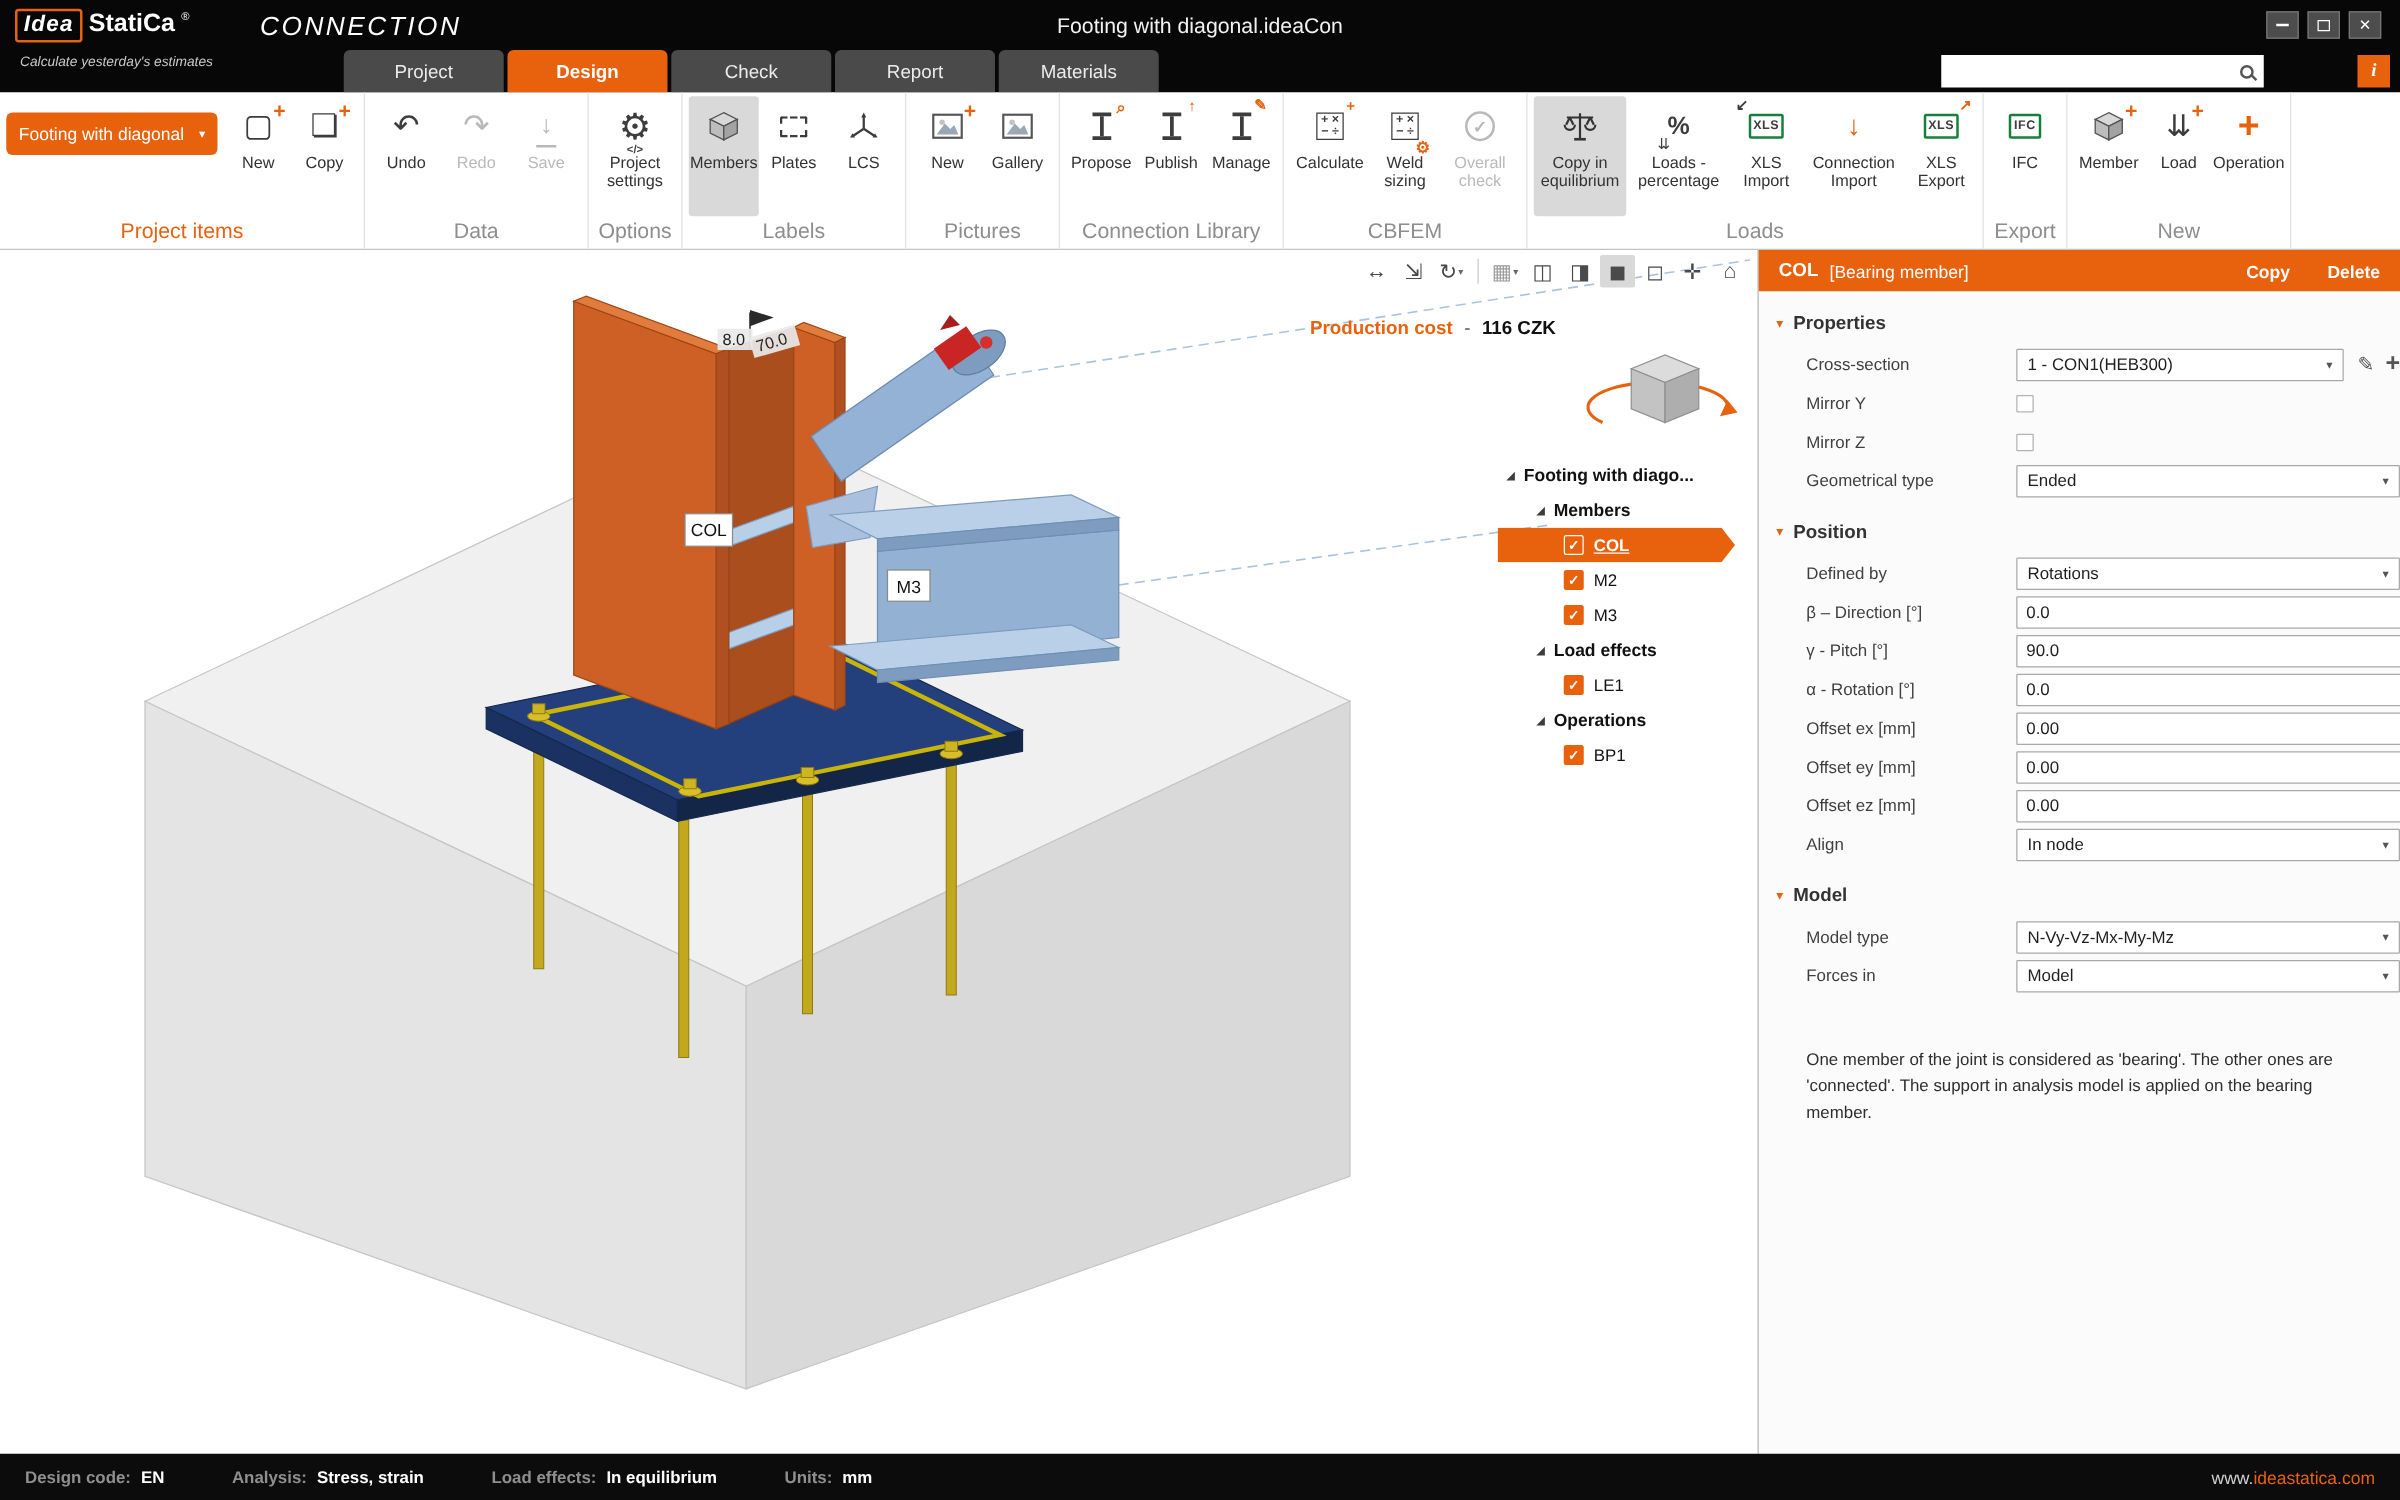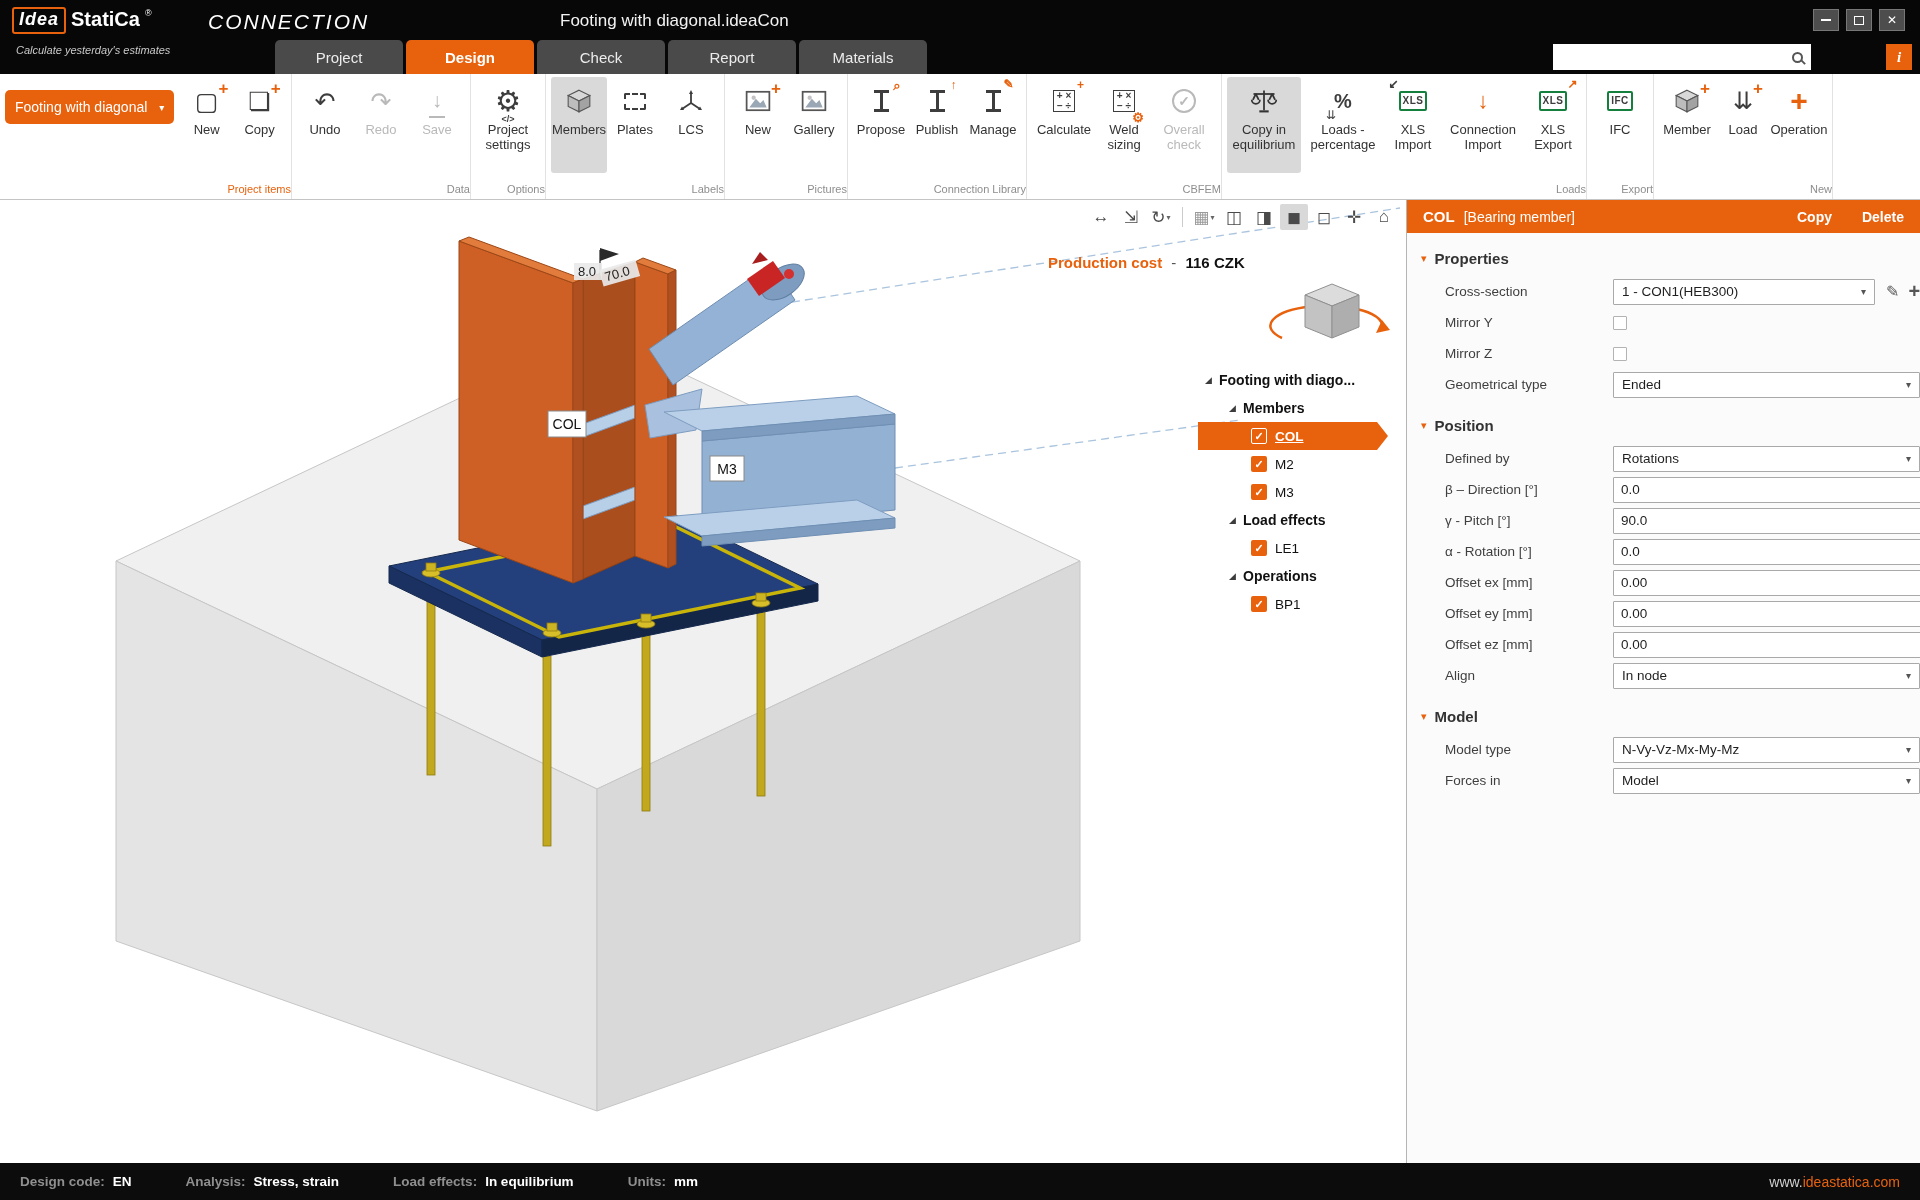--- a/index.html
+++ b/index.html
@@ -7,39 +7,39 @@
 body{font-family:"Liberation Sans",sans-serif;background:#fff;overflow:hidden;position:relative}
 
 
 .header{position:absolute;left:0;top:0;width:1920px;height:74px;background:#070707}
 .logo{position:absolute;left:12px;top:7px;display:flex;align-items:flex-start;gap:5px}
 .logo-box{border:2px solid #e8620e;color:#fff;font-weight:bold;font-style:italic;font-size:18px;padding:0 5px 2px 5px;border-radius:3px;letter-spacing:1px}
 .logo-statica{color:#fff;font-size:20px;font-weight:bold;margin-top:1px}
 .logo-reg{color:#fff;font-size:9px;margin-top:1px}
 .app-name{position:absolute;left:208px;top:10px;color:#fff;font-size:21px;font-weight:normal;font-style:italic;letter-spacing:2px}
 .tagline{position:absolute;left:16px;top:44px;color:#c9c9c9;font-size:11px;font-style:italic}
-.doc-title{position:absolute;left:560px;right:560px;top:11px;text-align:left;color:#f2f2f2;font-size:17px;white-space:nowrap}
+.doc-title{position:absolute;left:560px;right:560px;top:11px;text-align:center;color:#f2f2f2;font-size:17px;white-space:nowrap}
 .win-buttons{position:absolute;right:15px;top:9px;display:flex;gap:7px}
 .win-btn{width:26px;height:22px;background:#4d4d4d;color:#fff;font-size:12px;display:flex;align-items:center;justify-content:center;border:1px solid #777;cursor:default}
 .win-min-glyph{width:10px;border-bottom:2px solid #fff;height:2px}
 .win-max-glyph{width:10px;height:9px;border:1.5px solid #fff}
 .win-close-glyph::before{content:"✕";font-size:12px}
 .tabs{position:absolute;left:275px;top:40px;display:flex;gap:3px}
 .tab{width:128px;height:34px;background:#4a4a4a;color:#ececec;font-size:15px;display:flex;align-items:center;justify-content:center;border-radius:5px 5px 0 0}
 .tab.active{background:#e8620e;color:#fff;font-weight:bold}
 .search-box{position:absolute;right:109px;top:44px;width:258px;height:26px;background:#fff;display:flex;align-items:center;padding:0 6px}
 .search-input{flex:1;border:0;outline:0;height:100%;font-size:13px;background:transparent;font-family:inherit}
 .mag{width:11px;height:11px;border:2px solid #555;border-radius:50%;position:relative;margin-right:2px}
 .mag::after{content:"";position:absolute;width:6px;height:2px;background:#555;transform:rotate(45deg);right:-5px;bottom:-2px}
 .info-btn{position:absolute;right:8px;top:44px;width:26px;height:26px;background:#e8620e;color:#fff;font-weight:bold;font-style:italic;display:flex;align-items:center;justify-content:center;font-size:15px;font-family:"Liberation Serif",serif}
 
 
 .ribbon{position:absolute;left:0;top:74px;width:1920px;height:126px;background:#fff;border-bottom:1px solid #c4c4c4;display:flex}
 .rgroup{position:relative;height:100%;border-right:1px solid #e2e2e2;padding:3px 5px 24px 5px;display:flex;align-items:flex-start;flex-shrink:0}
-.rgroup-label{position:absolute;bottom:4px;left:0;right:0;text-align:right;font-size:11px;color:#8e8e8e;white-space:nowrap}
+.rgroup-label{position:absolute;bottom:4px;left:0;right:0;text-align:center;font-size:17px;color:#8e8e8e;white-space:nowrap}
 .rgroup-label.accent{color:#e8620e}
 .rbtn{width:56px;height:96px;display:flex;flex-direction:column;align-items:center;padding-top:7px;gap:5px;border-radius:3px}
 .rbtn.w74{width:74px}.rbtn.w84{width:84px}.rbtn.w64{width:64px}
 .ric{height:34px;display:flex;align-items:center;justify-content:center;font-size:25px;color:#3d3d3d;position:relative;font-weight:normal}
 .rlbl{font-size:13px;color:#333;text-align:center;line-height:1.15}
 .rbtn.selected{background:#d9d9d9}
 .rbtn.disabled .ric,.rbtn.disabled .rlbl,.rbtn.disabled .ric *{color:#b9b9b9!important;border-color:#b9b9b9!important}
 .plus-badge{position:absolute;top:-5px;right:-10px;color:#e8620e;font-size:17px;font-weight:bold}
 .plus-badge.up::before{content:"+"}
 .ov{position:absolute;font-size:12px;font-weight:bold;color:#e8620e}
@@ -714,20 +714,21 @@
       <span class="plabel">Forces in</span>
       <div class="pctrl">
         <div class="dd">
           <span>Model</span>
           <span class="ddchev"></span>
         </div>
       </div>
     </div>
   </div>
 
+  <div class="pdesc">One member of the joint is considered as 'bearing'. The other ones are 'connected'. The support in analysis model is applied on the bearing member.</div>
 </div>
 
 <div class="statusbar">
   <div class="sitem">
     <span class="slabel">Design code:</span>
     <span class="svalue">EN</span>
   </div>
   <div class="sitem">
     <span class="slabel">Analysis:</span>
     <span class="svalue">Stress, strain</span>

